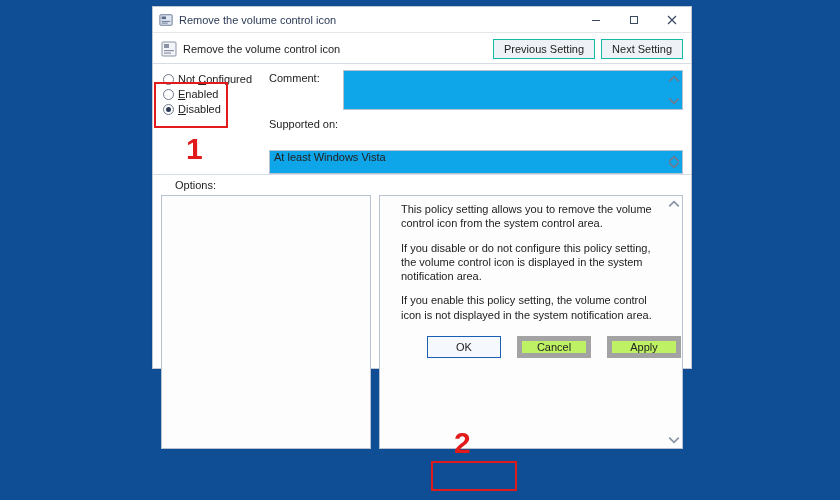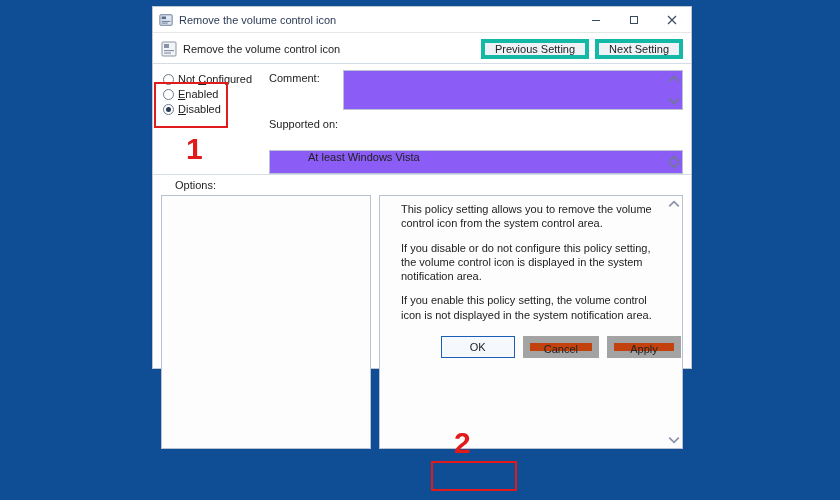--- a/index.html
+++ b/index.html
@@ -58,21 +58,21 @@
     width: 16px; height: 16px;
     display: inline-flex; align-items: center; justify-content: center;
   }
   .header-row .policy-title { font-size: 11px; color: #222; }
   .header-row .spacer { flex: 1; }
   .navbtn {
     height: 20px;
     padding: 0 10px;
     font-size: 11px;
     background: #eef1f5;
-    border: 4px solid #14b8a6;
+    border: 1px solid #14b8a6;
     color: #222;
     cursor: pointer;
   }
 
   .divider { border-top: 1px solid #d7dde6; margin: 4px -8px 6px -8px; }
 
   .section-top { position: relative; }
   .radio-col {
     position: absolute;
     left: 2px; top: 0;
@@ -107,25 +107,24 @@
     font-weight: 700;
     font-size: 30px;
     font-family: Arial, sans-serif;
     pointer-events: none;
   }
 
   .comment-row { margin-left: 108px; display: flex; gap: 10px; }
   .comment-row .lbl { width: 64px; padding-top: 2px; }
   .sunken {
     border: 1px solid #b9c2d1;
-    background: #8b5cf6;
+    background: #0ea5e9;
     min-height: 40px;
     flex: 1;
     position: relative;
-    padding-left: 34px;
   }
   .sunken .scroll-arrow {
     position: absolute; right: 2px;
     width: 12px; height: 12px;
     color: #6f7a8e;
     display: flex; align-items: center; justify-content: center;
   }
   .sunken .scroll-arrow.up { top: 2px; }
   .sunken .scroll-arrow.dn { bottom: 2px; }
   .sunken .val { padding: 2px 4px; font-size: 11px; color: #222; }
@@ -159,29 +158,29 @@
     width: 12px; height: 12px;
     color: #8a93a5;
     display: flex; align-items: center; justify-content: center;
   }
   .help-pane .scroll-arrow.up { top: 2px; }
   .help-pane .scroll-arrow.dn { bottom: 2px; }
 
   .button-row {
     position: absolute;
     bottom: 10px; right: 10px;
-    display: flex; gap: 8px;
+    display: flex; gap: 16px;
     align-items: center;
   }
   .btn {
     min-width: 74px; height: 22px;
     padding: 0 14px;
     font-size: 11px;
-    background: #c2410c;
-    border: 7px solid #a3a3a3;
+    background: #bef264;
+    border: 5px solid #a3a3a3;
     cursor: pointer;
     color: #222;
   }
   .btn.primary {
     border: 1.5px solid #1a5fb4;
     background: #f5f8fc;
   }
 
   svg { display: block; }
 </style>

